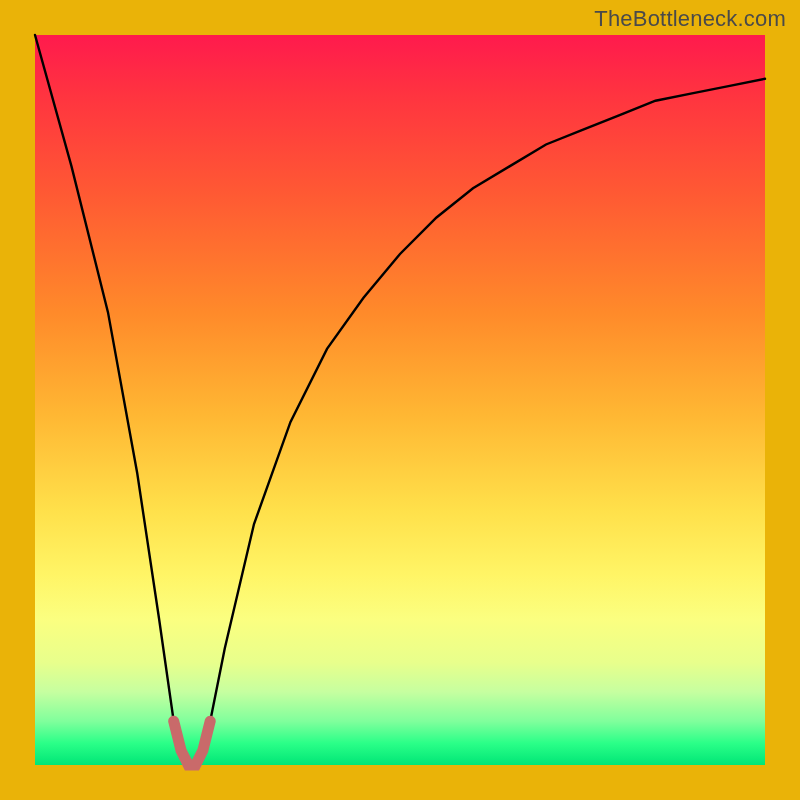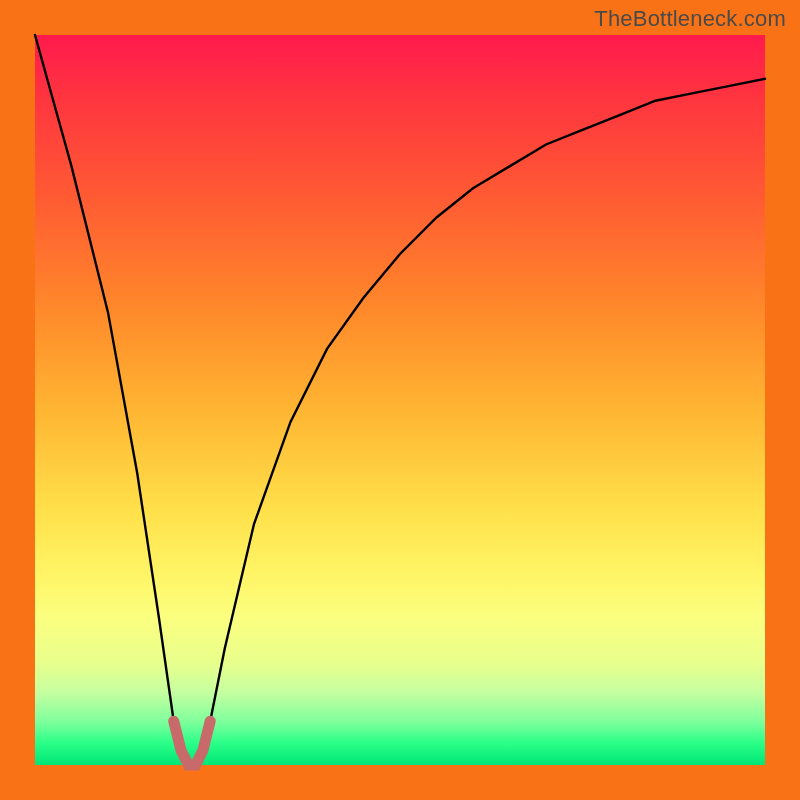--- a/index.html
+++ b/index.html
@@ -10,21 +10,21 @@
     background: #000;
     overflow: hidden;
     font-family: Arial, Helvetica, sans-serif;
   }
   .frame {
     position: absolute;
     top: 0;
     left: 0;
     width: 800px;
     height: 800px;
-    background: #f97316;
+    background: #eab308;
   }
   .plot-area {
     position: absolute;
     left: 35px;
     top: 35px;
     width: 730px;
     height: 730px;
     
     background: linear-gradient(
       to bottom,

